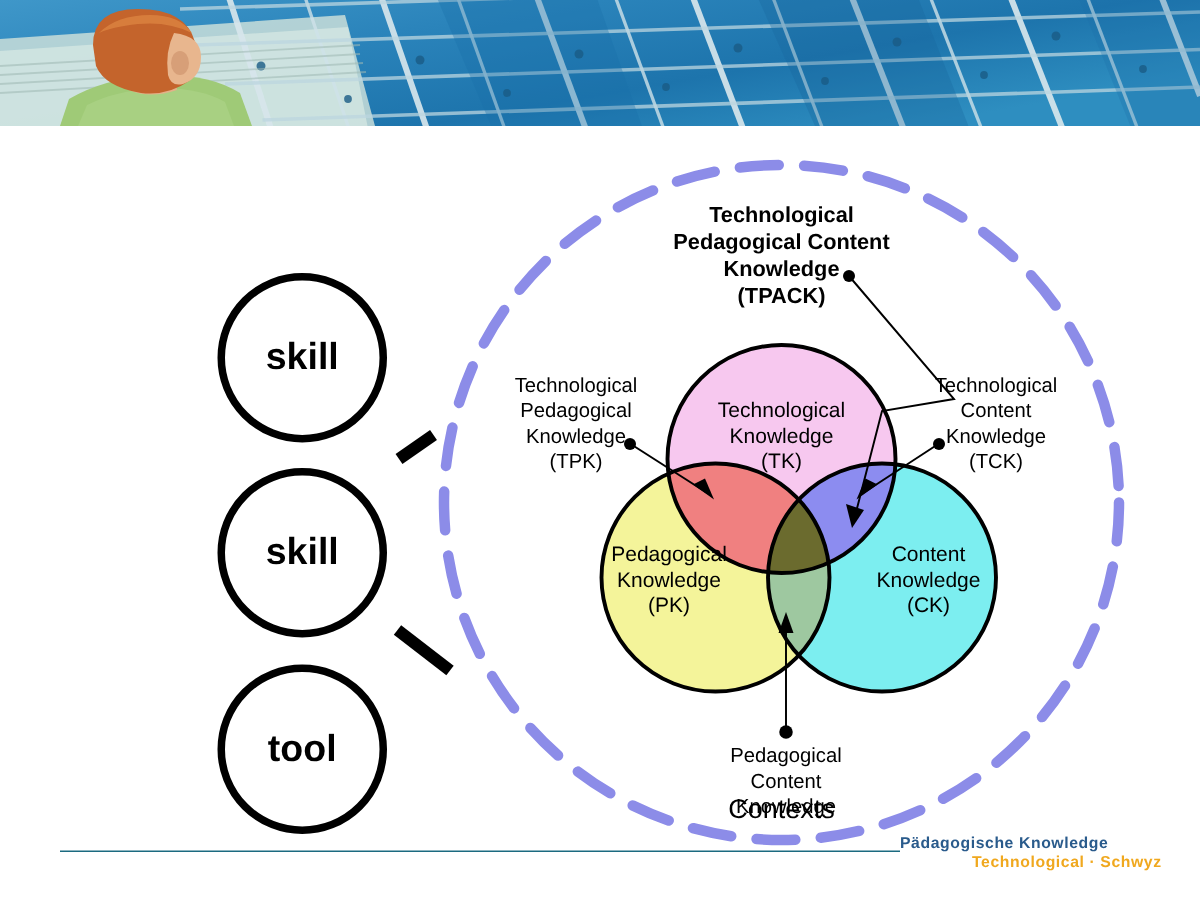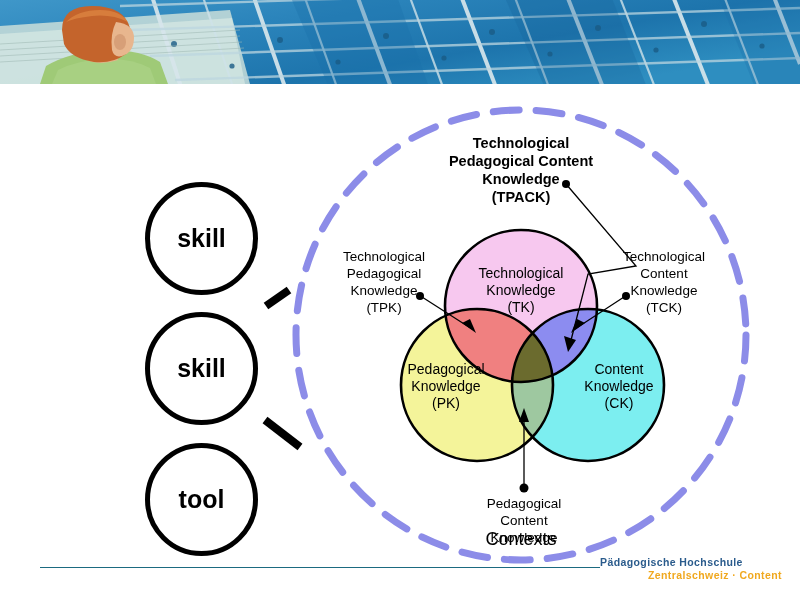--- a/index.html
+++ b/index.html
@@ -273,17 +273,17 @@
         <text x="248" y="429">Content</text>
         <text x="248" y="446">Knowledge</text>
       </g>
 
       <text x="245" y="449" font-family="Liberation Sans, sans-serif" font-size="18" fill="#000" text-anchor="middle">Contexts</text>
     </svg>
   </div>
 
   <div class="footer-rule"></div>
   <div class="logo">
-    <div class="l1">Pädagogische Hochschule</div>
-    <div class="l2">Zentralschweiz · Content</div>
+    <div class="l1">Pädagogische Knowledge</div>
+    <div class="l2">Technological · Schwyz</div>
   </div>
 
 </div>
 
 </body></html>

